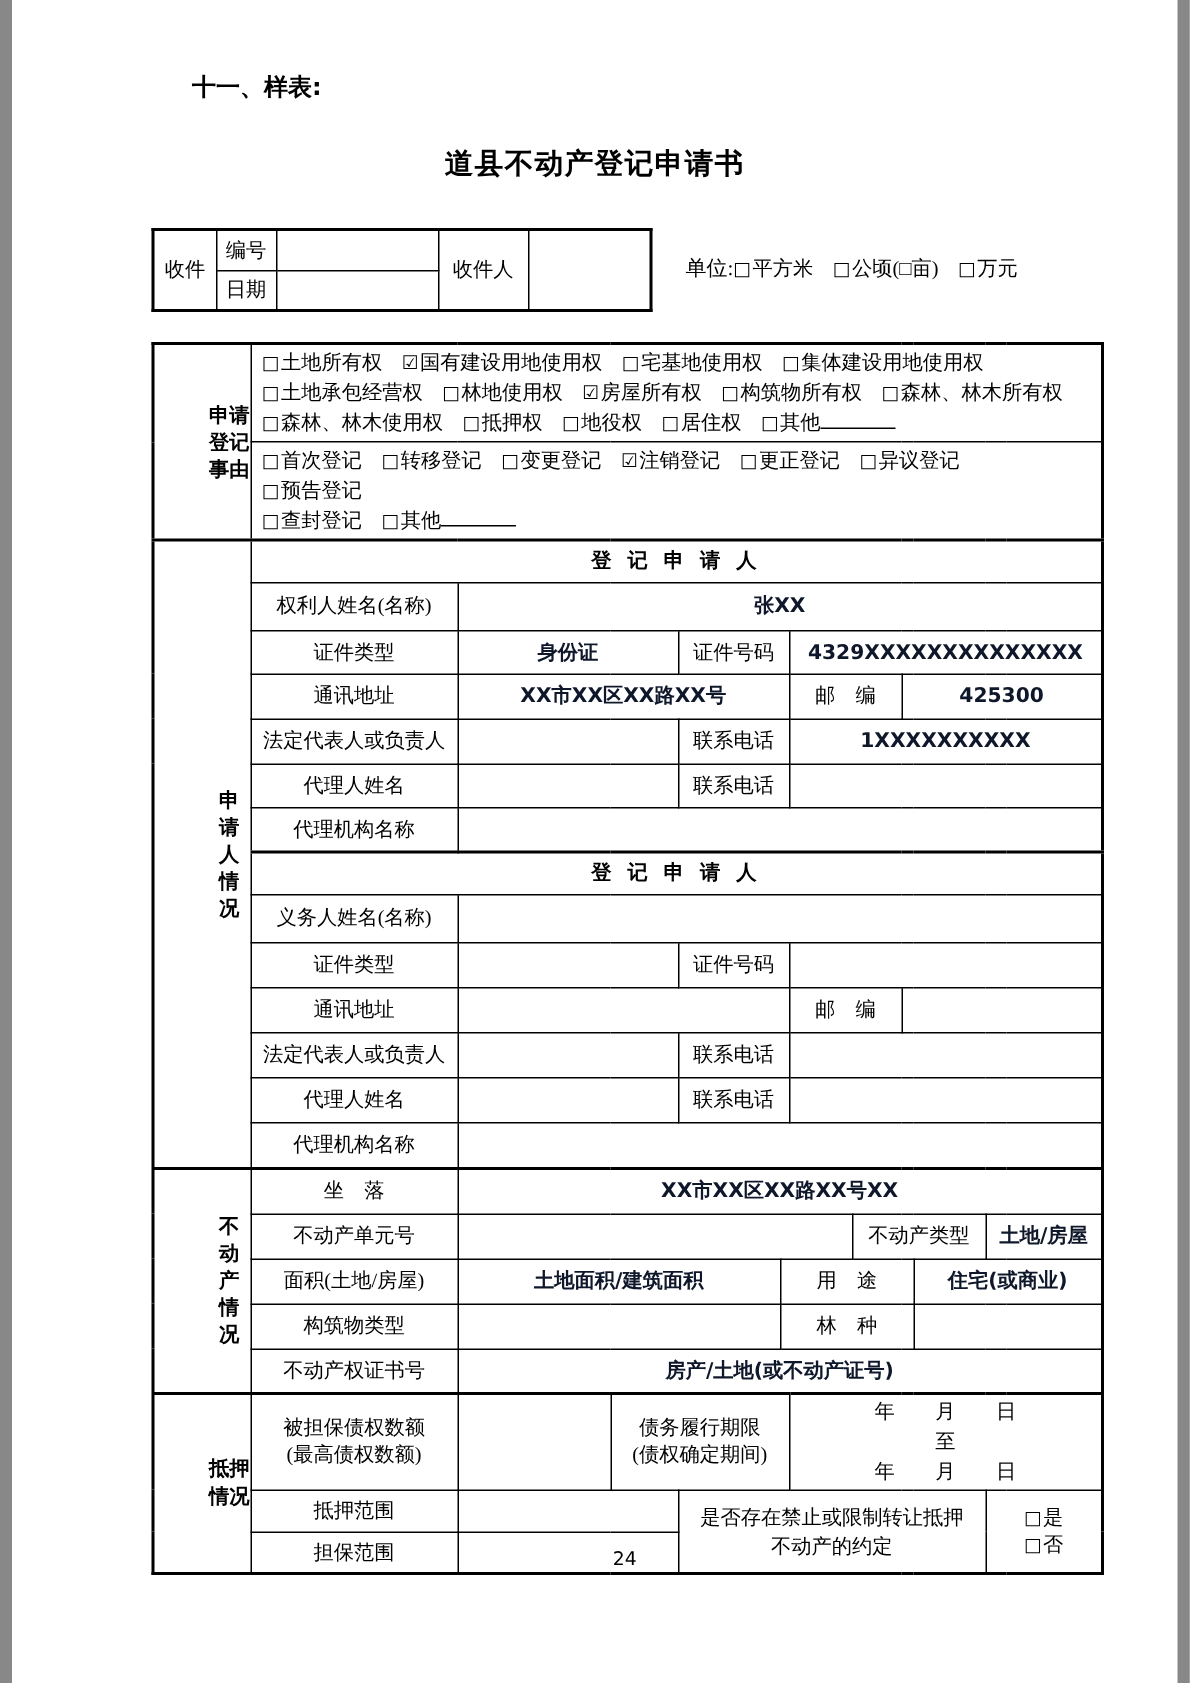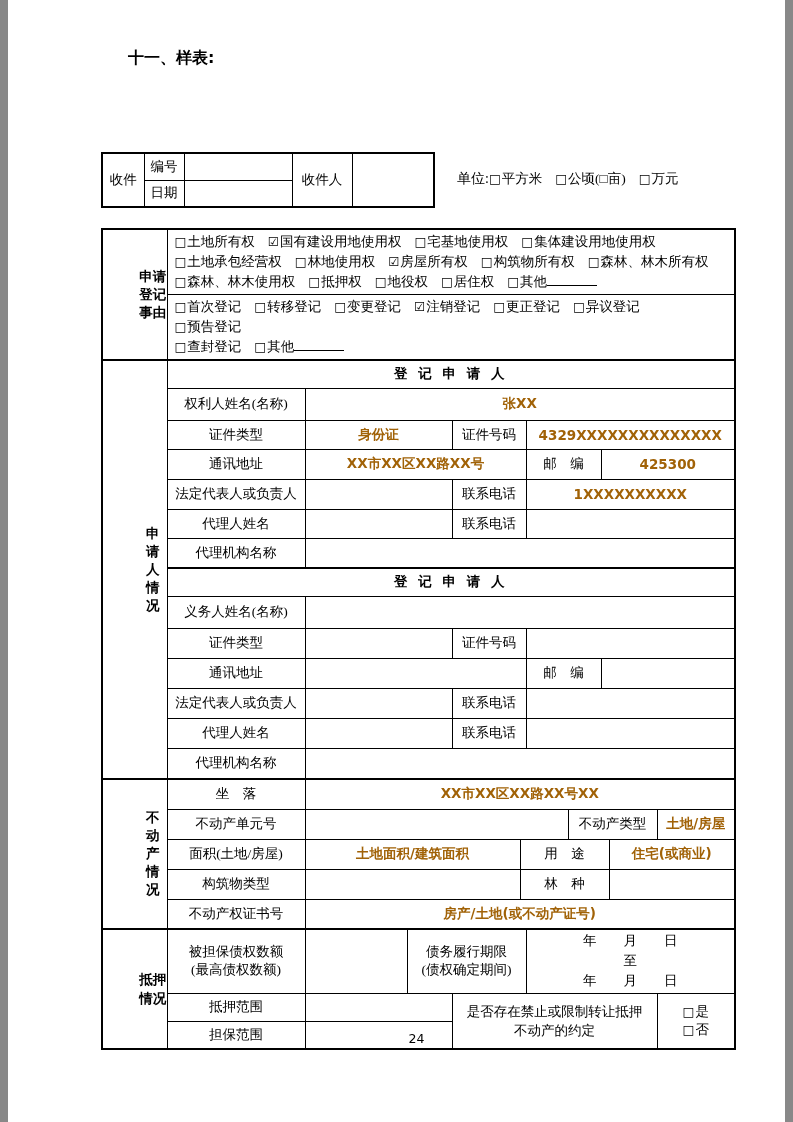--- a/index.html
+++ b/index.html
@@ -48,40 +48,41 @@
   .side-flex{display:flex;flex-direction:column;justify-content:space-around;align-items:center;height:100%;padding-left:36px;}
   .cb-cell{text-align:left !important;padding:2px 4px 2px 7px !important;line-height:20px;}
   .cb{white-space:nowrap;margin-right:13px;font-size:13.5px;}
   .cb .bx{font-family:"DejaVu Sans","Liberation Sans",sans-serif;font-size:12.5px;margin-right:1px;}
   .ul{display:inline-block;width:50px;border-bottom:1px solid #000;height:12px;}
   .block-header{
     font-family:"DejaVu Sans","Liberation Sans",sans-serif;
     font-weight:bold;font-size:15px;letter-spacing:3px;
   }
   .rv{ 
-    color:#a16207;font-weight:bold;font-size:13px;
+    color:#0f172a;font-weight:bold;font-size:13px;
     font-family:"DejaVu Sans","Liberation Sans",sans-serif;
   }
   .lbl{font-size:13.5px;}
   .two-line{line-height:18px;}
   .date-cell{line-height:20px;font-size:13.5px;}
   .yn-flex{display:flex;flex-direction:column;justify-content:space-between;align-items:center;height:100%;padding:5px 0;box-sizing:border-box;}
   .yn-item .bx{font-family:"DejaVu Sans","Liberation Sans",sans-serif;font-size:12.5px;margin-right:1px;}
   .restrict{line-height:19px;padding:0 14px !important;}
   .page-number{
     position:absolute;left:0;top:1031px;width:100%;text-align:center;
     font-size:12.5px;font-family:"DejaVu Sans","Liberation Sans",sans-serif;margin-left:20px;
   }
 </style>
 </head>
 <body>
 
 <div class="page">
 
   <div class="heading">十一、样表:</div>
+  <div class="doc-title">道县不动产登记申请书</div>
 
   <table class="receipt-table">
     <colgroup>
         <col style="width:42px">
         <col style="width:40px">
         <col style="width:108px">
         <col style="width:60px">
         <col style="width:82px">
       </colgroup>
     <tbody>

